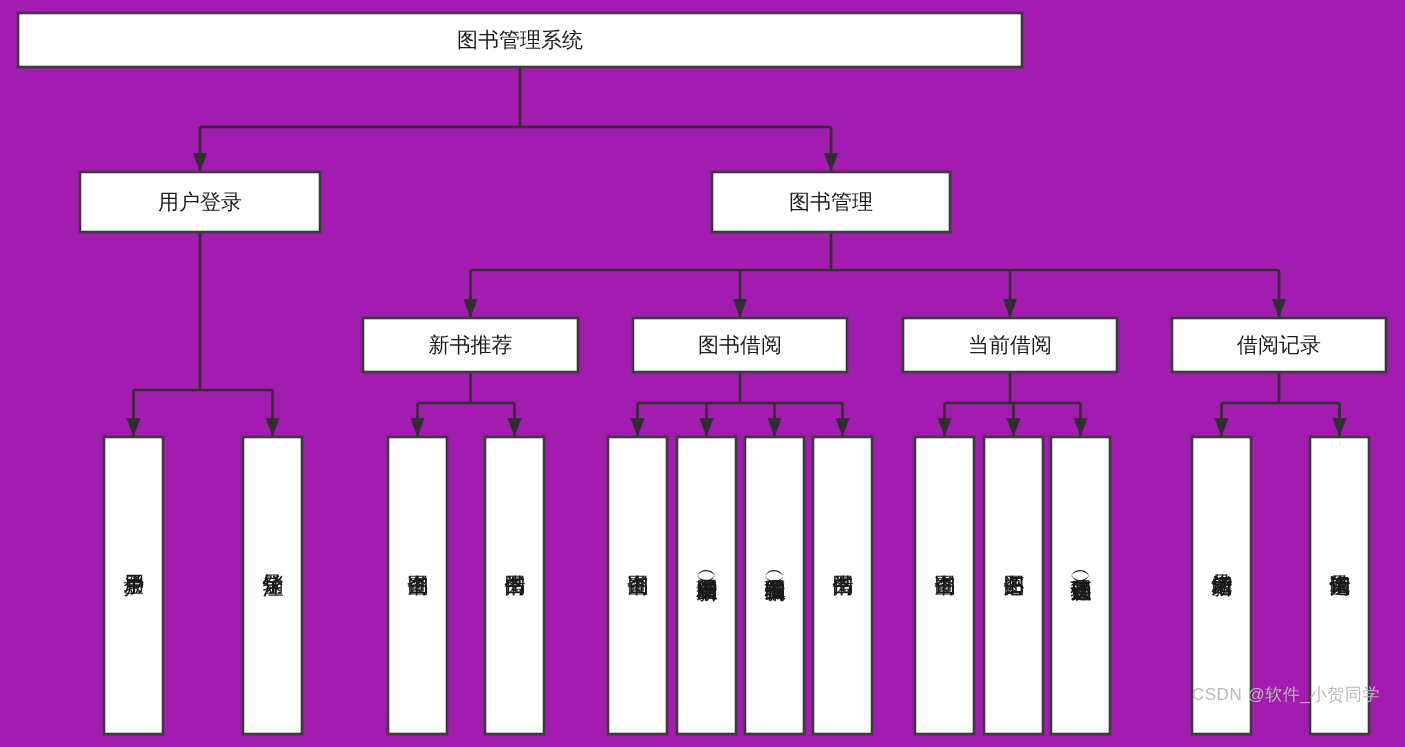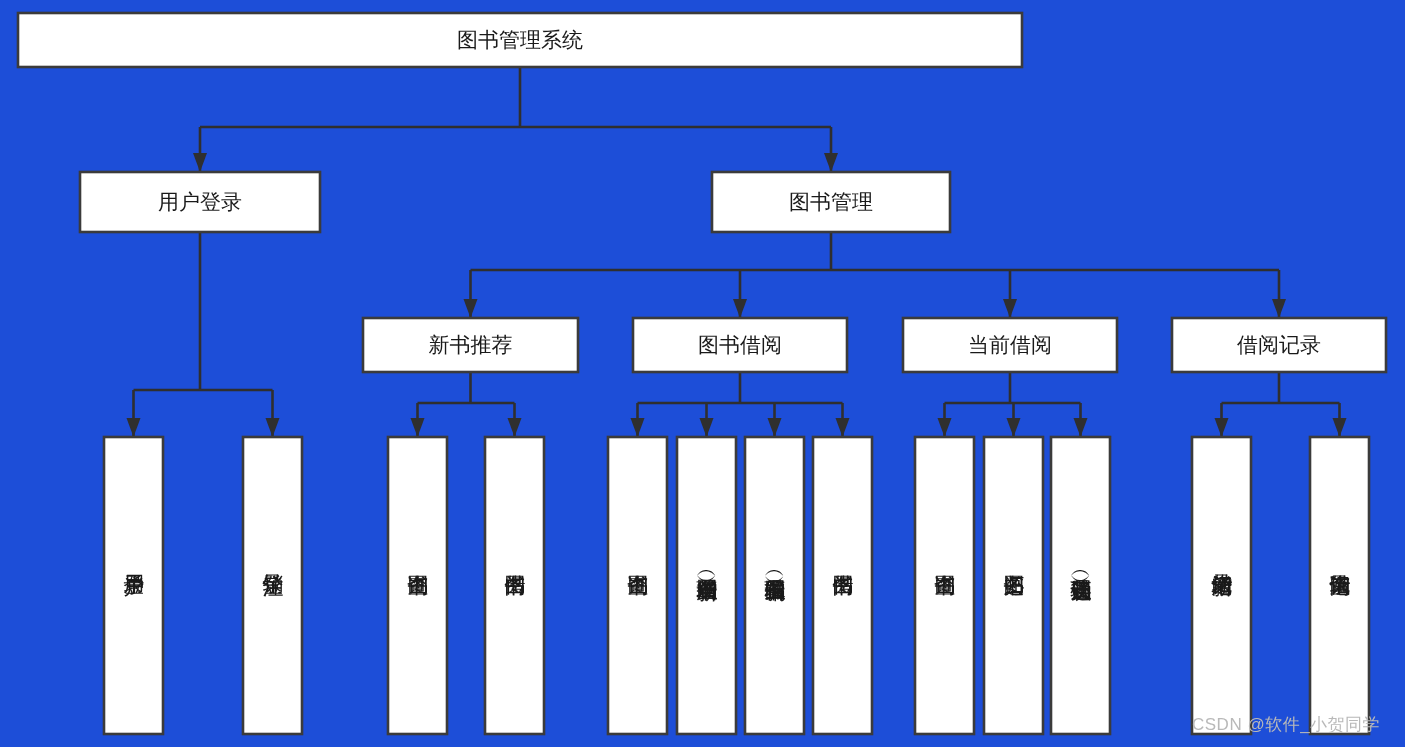--- a/index.html
+++ b/index.html
@@ -7,21 +7,21 @@
     padding: 0;
     background: #ffffff;
   }
   body {
     font-family: "Liberation Sans", "DejaVu Sans", sans-serif;
   }
   #stage {
     position: relative;
     width: 1405px;
     height: 747px;
-    background: #1d4ed8;
+    background: #a21caf;
     overflow: hidden;
   }
   #diagram-svg {
     position: absolute;
     left: 0;
     top: 0;
     width: 1405px;
     height: 747px;
   }
   .node-box {
@@ -55,21 +55,21 @@
     text-orientation: upright;
     text-anchor: middle;
     white-space: pre;
   }
   .watermark {
     position: absolute;
     font-family: "Liberation Sans", "DejaVu Sans", sans-serif;
     font-size: 17px;
     color: #b9b9b9;
     left: 1192px;
-    top: 713px;
+    top: 683px;
     letter-spacing: 0.5px;
     user-select: none;
     pointer-events: none;
   }
 </style>
 </head>
 <body>
 
 <div id="stage">
 

